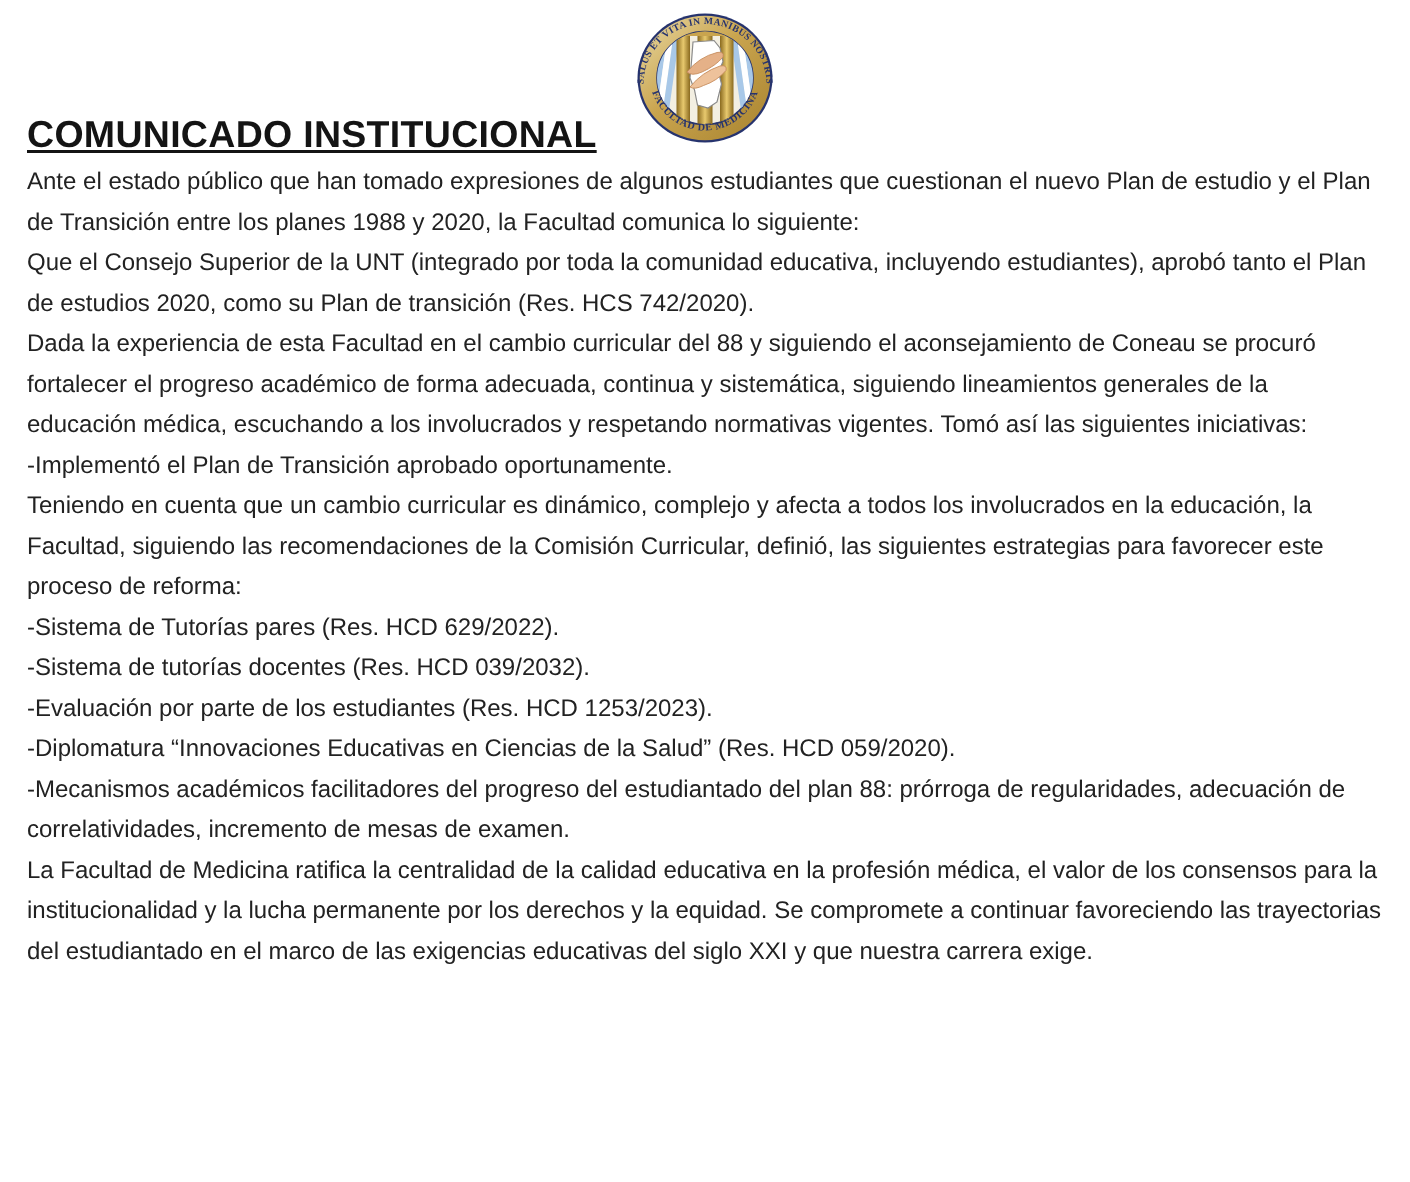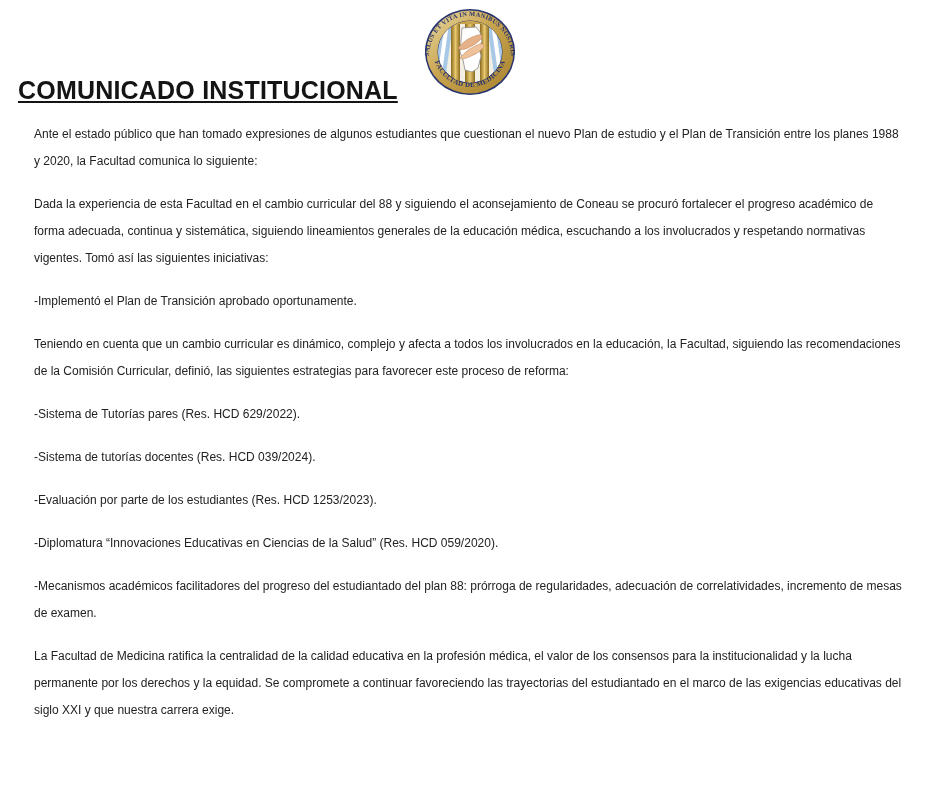--- a/index.html
+++ b/index.html
@@ -32,22 +32,22 @@
   }
   .doc-title {
     font-size: 25px;
     font-weight: bold;
     margin: 0 0 3px 0;
     text-decoration: underline;
     color: #141414;
     letter-spacing: 0.2px;
   }
   .doc-paragraph {
-    margin: 16px;
-    font-size: 12px;
+    margin: 0;
+    font-size: 16px;
     line-height: 27px;
     color: #222222;
   }
 </style>
 </head>
 <body>
 
 <div class="page">
 
   <div class="seal">
@@ -110,24 +110,25 @@
       </text>
       <text font-family="Liberation Serif, DejaVu Serif, serif" font-size="6.8" font-weight="bold" fill="#26336e" letter-spacing="0.4">
         <textPath href="#bottomArc" startOffset="50%" text-anchor="middle">FACULTAD DE MEDICINA</textPath>
       </text>
     </svg>
   </div>
 
   <div class="content">
     <h1 class="doc-title">COMUNICADO INSTITUCIONAL</h1>
     <p class="doc-paragraph">Ante el estado público que han tomado expresiones de algunos estudiantes que cuestionan el nuevo Plan de estudio y el Plan de Transición entre los planes 1988 y 2020, la Facultad comunica lo siguiente:</p>
+    <p class="doc-paragraph">Que el Consejo Superior de la UNT (integrado por toda la comunidad educativa, incluyendo estudiantes), aprobó tanto el Plan de estudios 2020, como su Plan de transición (Res. HCS 742/2020).</p>
     <p class="doc-paragraph">Dada la experiencia de esta Facultad en el cambio curricular del 88 y siguiendo el aconsejamiento de Coneau se procuró fortalecer el progreso académico de forma adecuada, continua y sistemática, siguiendo lineamientos generales de la educación médica, escuchando a los involucrados y respetando normativas vigentes. Tomó así las siguientes iniciativas:</p>
     <p class="doc-paragraph">-Implementó el Plan de Transición aprobado oportunamente.</p>
     <p class="doc-paragraph">Teniendo en cuenta que un cambio curricular es dinámico, complejo y afecta a todos los involucrados en la educación, la Facultad, siguiendo las recomendaciones de la Comisión Curricular, definió, las siguientes estrategias para favorecer este proceso de reforma:</p>
     <p class="doc-paragraph">-Sistema de Tutorías pares (Res. HCD 629/2022).</p>
-    <p class="doc-paragraph">-Sistema de tutorías docentes (Res. HCD 039/2024).</p>
+    <p class="doc-paragraph">-Sistema de tutorías docentes (Res. HCD 039/2032).</p>
     <p class="doc-paragraph">-Evaluación por parte de los estudiantes (Res. HCD 1253/2023).</p>
     <p class="doc-paragraph">-Diplomatura “Innovaciones Educativas en Ciencias de la Salud” (Res. HCD 059/2020).</p>
     <p class="doc-paragraph">-Mecanismos académicos facilitadores del progreso del estudiantado del plan 88: prórroga de regularidades, adecuación de correlatividades, incremento de mesas de examen.</p>
     <p class="doc-paragraph">La Facultad de Medicina ratifica la centralidad de la calidad educativa en la profesión médica, el valor de los consensos para la institucionalidad y la lucha permanente por los derechos y la equidad. Se compromete a continuar favoreciendo las trayectorias del estudiantado en el marco de las exigencias educativas del siglo XXI y que nuestra carrera exige.</p>
   </div>
 
 </div>
 
 </body></html>

